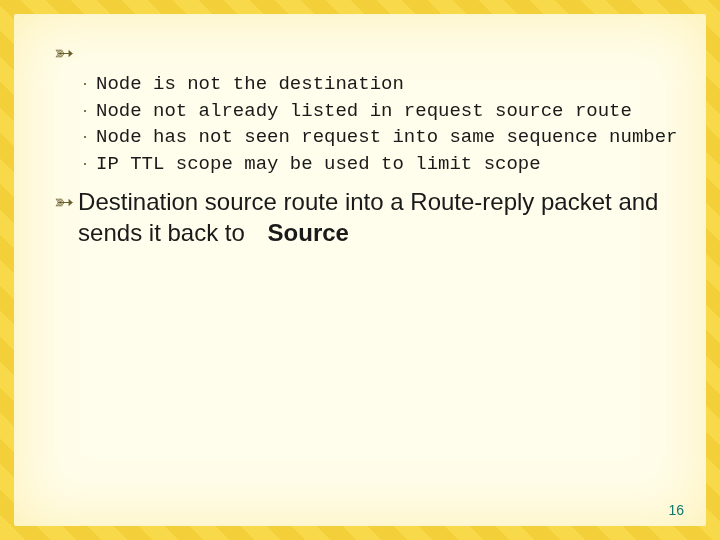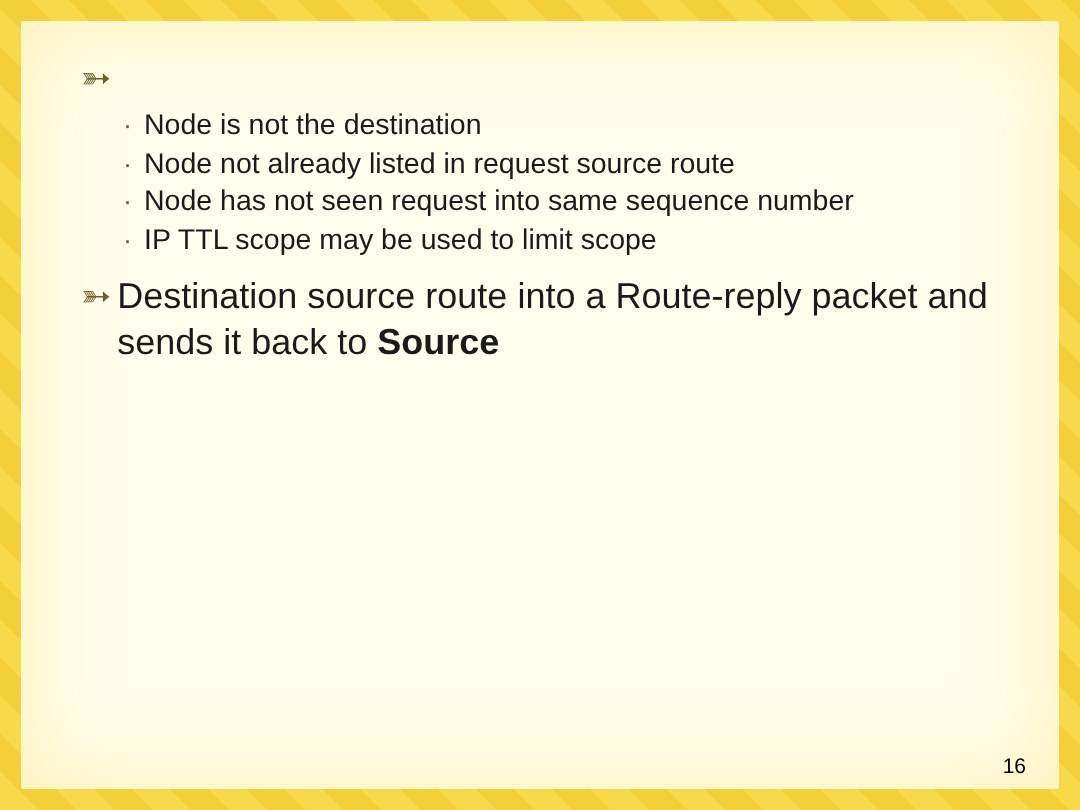--- a/index.html
+++ b/index.html
@@ -63,29 +63,30 @@
     align-items: baseline;
   }
   .sub-item .dot {
     width: 14px;
     flex-shrink: 0;
     color: #6b5e2e;
     font-size: 18px;
   }
   .sub-item .txt {
     flex: 1;
+    font-family: Liberation Mono, monospace;
   }
   .page-num {
     position: absolute;
     bottom: 8px;
     right: 22px;
     font-size: 14px;
-    color: #000000;
+    color: #0f766e;
   }
-  .bold { font-weight: bold; }
+  .bold { font-weight: bold; margin-left: 16px; }
 </style>
 </head>
 <body>
 
 <div class="slide-inner">
 
 
   <div class="bullet-main">
     <span class="curl">➳</span>
   </div>

